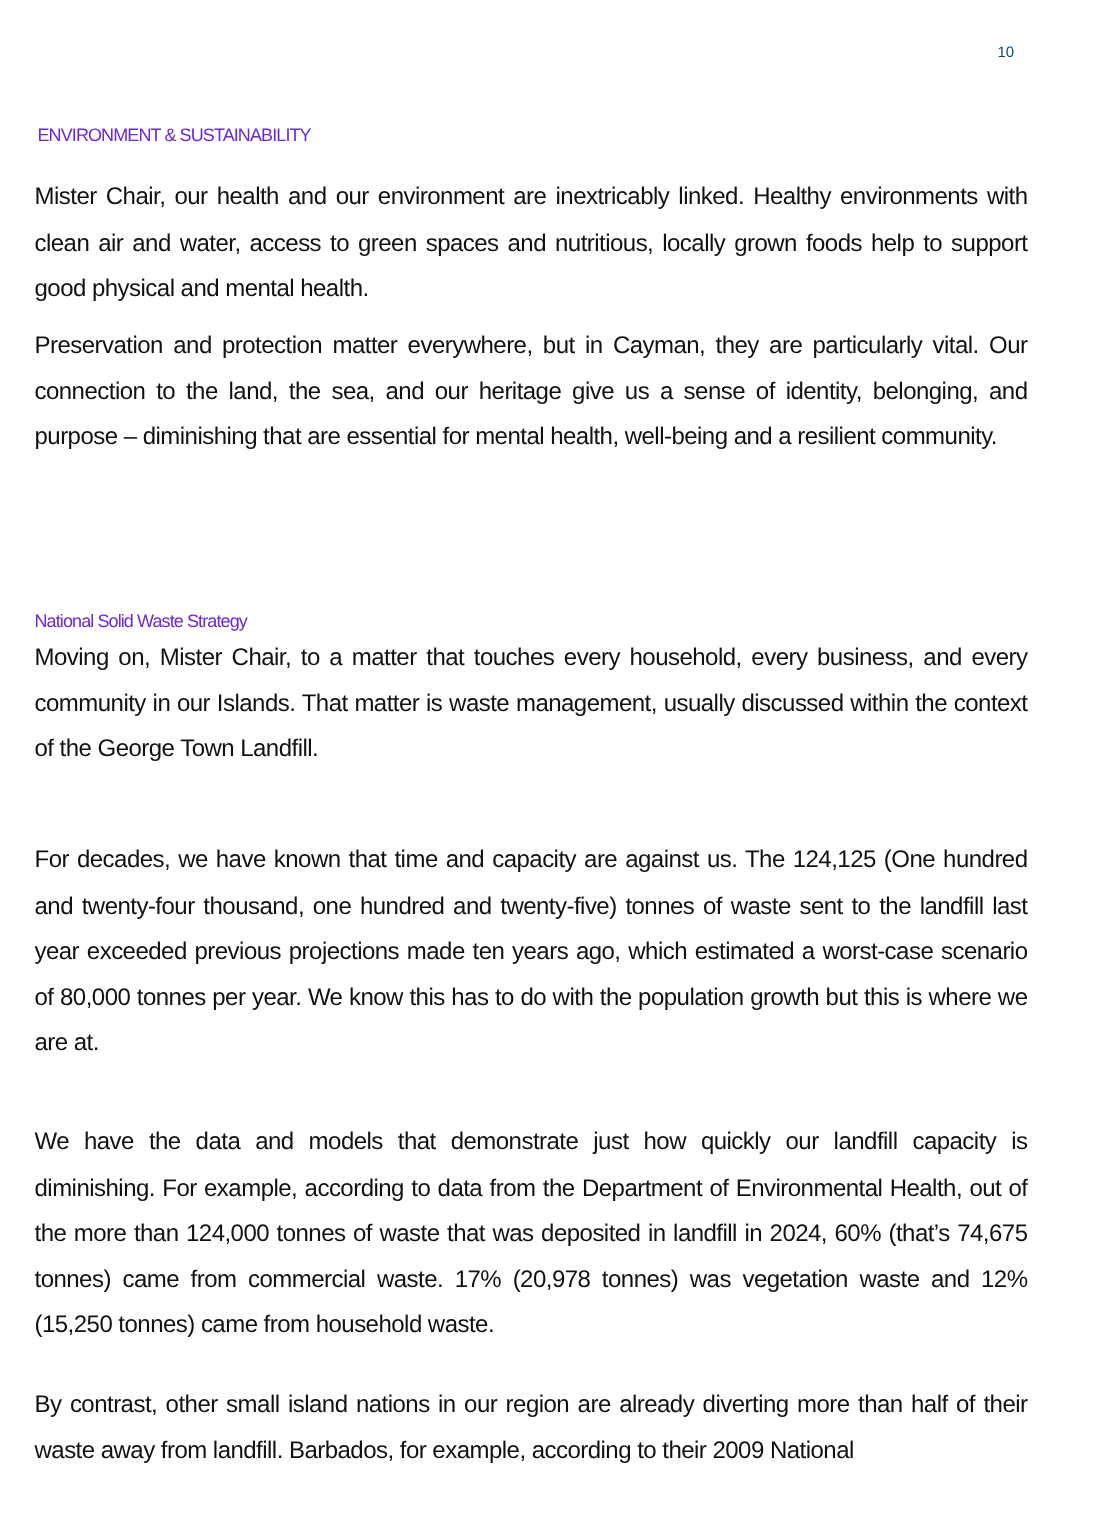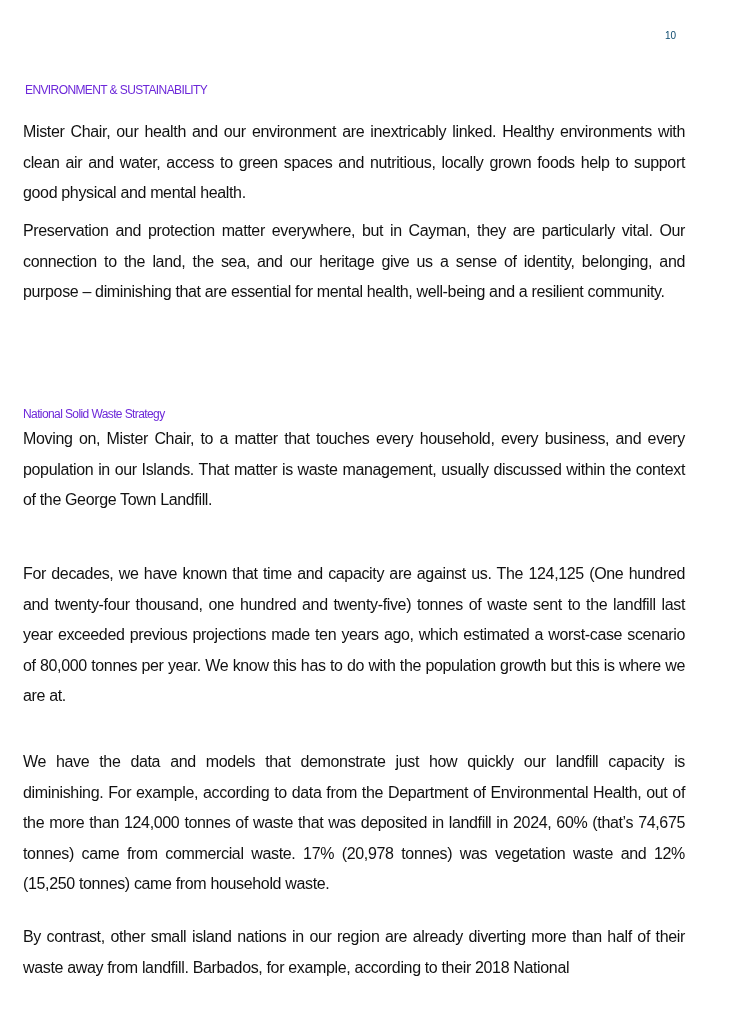--- a/index.html
+++ b/index.html
@@ -60,17 +60,17 @@
 <body>
 
 <div class="page-number">10</div>
 
 <div class="content">
   <div class="heading h-env">ENVIRONMENT &amp; SUSTAINABILITY</div>
   <p class="para p1">Mister Chair, our health and our environment are inextricably linked. Healthy environments with clean air and water, access to green spaces and nutritious, locally grown foods help to support good physical and mental health.</p>
   <p class="para p2">Preservation and protection matter everywhere, but in Cayman, they are particularly vital. Our connection to the land, the sea, and our heritage give us a sense of identity, belonging, and purpose – diminishing that are essential for mental health, well-being and a resilient community.</p>
 
   <div class="heading h-waste">National Solid Waste Strategy</div>
-  <p class="para p3">Moving on, Mister Chair, to a matter that touches every household, every business, and every population in our Islands. That matter is waste management, usually discussed within the context of the George Town Landfill.</p>
+  <p class="para p3">Moving on, Mister Chair, to a matter that touches every household, every business, and every community in our Islands. That matter is waste management, usually discussed within the context of the George Town Landfill.</p>
   <p class="para p4">For decades, we have known that time and capacity are against us. The 124,125 (One hundred and twenty-four thousand, one hundred and twenty-five) tonnes of waste sent to the landfill last year exceeded previous projections made ten years ago, which estimated a worst-case scenario of 80,000 tonnes per year.  We know this has to do with the population growth but this is where we are at.</p>
   <p class="para p5">We have the data and models that demonstrate just how quickly our landfill capacity is diminishing.  For example, according to data from the Department of Environmental Health, out of the more than 124,000 tonnes of waste that was deposited in landfill in 2024, 60% (that’s 74,675 tonnes) came from commercial waste. 17% (20,978 tonnes) was vegetation waste and 12% (15,250 tonnes) came from household waste.</p>
-  <p class="para p6">By contrast, other small island nations in our region are already diverting more than half of their waste away from landfill. Barbados, for example, according to their 2018 National</p>
+  <p class="para p6">By contrast, other small island nations in our region are already diverting more than half of their waste away from landfill. Barbados, for example, according to their 2009 National</p>
 </div>
 
 </body></html>

